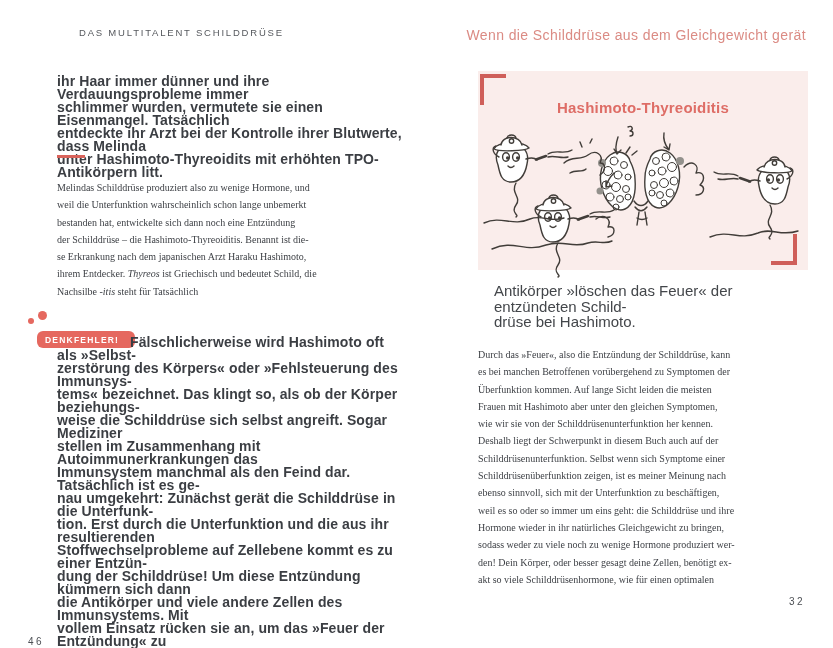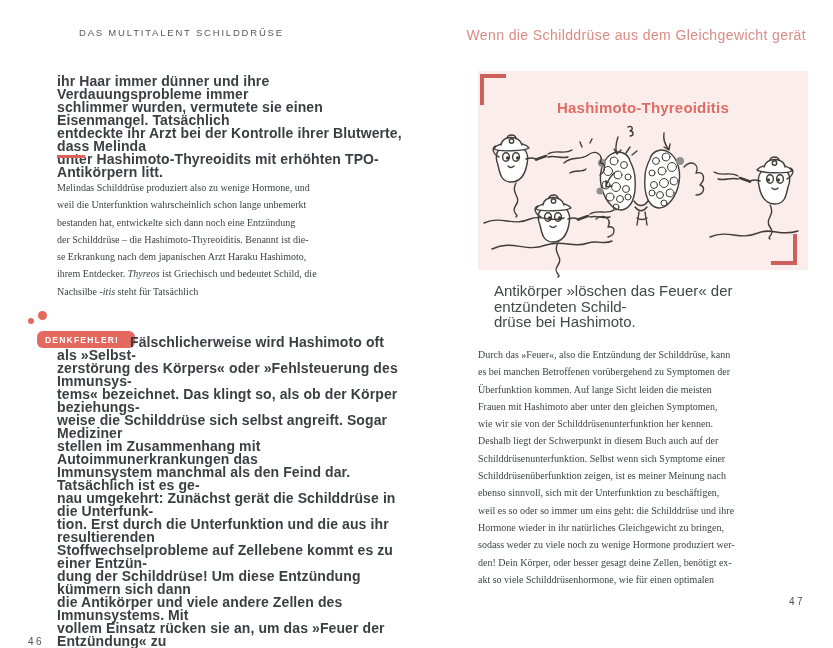--- a/index.html
+++ b/index.html
@@ -193,15 +193,15 @@
 Deshalb liegt der Schwerpunkt in diesem Buch auch auf der
 Schilddrüsenunterfunktion. Selbst wenn sich Symptome einer
 Schilddrüsenüberfunktion zeigen, ist es meiner Meinung nach
 ebenso sinnvoll, sich mit der Unterfunktion zu beschäftigen,
 weil es so oder so immer um eins geht: die Schilddrüse und ihre
 Hormone wieder in ihr natürliches Gleichgewicht zu bringen,
 sodass weder zu viele noch zu wenige Hormone produziert wer-
 den! Dein Körper, oder besser gesagt deine Zellen, benötigt ex-
 akt so viele Schilddrüsenhormone, wie für einen optimalen</div>
 
-  <div class="pagenum pagenum-right">47</div>
+  <div class="pagenum pagenum-right">32</div>
 
 </div>
 
 </body></html>

